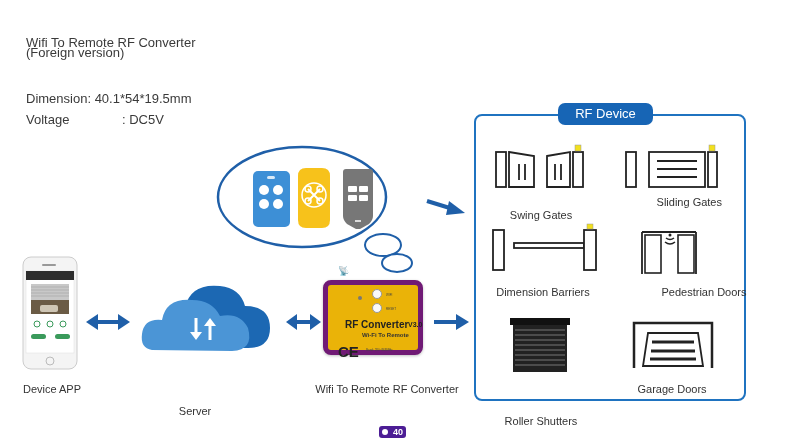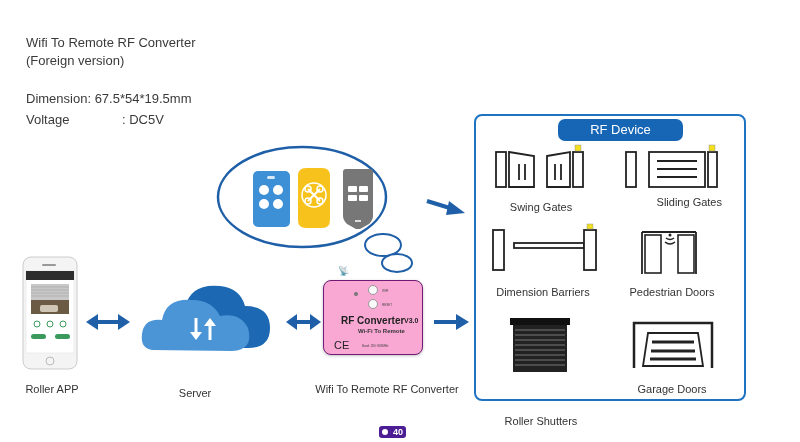--- a/index.html
+++ b/index.html
@@ -2,34 +2,34 @@
 <html><head>
 <meta charset="utf-8">
 <style>
   * { box-sizing: border-box; margin: 0; padding: 0; }
   html, body { width: 800px; height: 442px; background: #ffffff; overflow: hidden; }
   body { position: relative; font-family: "Liberation Sans", "DejaVu Sans", sans-serif; color: #333; }
   .abs { position: absolute; }
   .spec { font-size: 13px; color: #3a3a3a; line-height: 18px; }
   .caption { font-size: 11px; color: #333; text-align: center; white-space: nowrap; }
   .rf-panel { left: 474px; top: 114px; width: 272px; height: 287px; border: 2px solid #1f73c0; border-radius: 8px; }
-  .rf-title { left: 558px; top: 103px; width: 125px; height: 22px; background: #1765b5; border-radius: 7px; color: #fff; font-size: 13px; text-align: center; line-height: 22px; margin-top: 16px; }
+  .rf-title { left: 558px; top: 103px; width: 95px; height: 22px; background: #1765b5; border-radius: 7px; color: #fff; font-size: 13px; text-align: center; line-height: 22px; }
   .page-badge { left: 379px; top: 426px; width: 27px; height: 12px; background: #4c1d95; border-radius: 3px; color: #fff; font-size: 9px; font-weight: bold; line-height: 12px; text-align: right; padding-right: 3px; }
   .page-badge .dot { position: absolute; left: 3px; top: 3px; width: 6px; height: 6px; background: #fff; border-radius: 50%; }
-  .device { background: #f9a8d4; border: 1px solid #701a75; border-radius: 8px; box-shadow: 0 1px 3px rgba(0,0,0,0.25); }
+  .device { background: #eab308; border: 5px solid #701a75; border-radius: 8px; box-shadow: 0 1px 3px rgba(0,0,0,0.25); }
   .dev-title { font-size: 10px; font-weight: bold; color: #222; white-space: nowrap; }
   .dev-sub { font-size: 6px; font-weight: bold; color: #333; white-space: nowrap; }
   .dev-small { font-size: 3px; color: #444; }
 </style>
 </head>
 <body>
 
 <div class="abs spec" style="left:26px;top:34px;">Wifi To Remote RF Converter</div>
-<div class="abs spec" style="left:26px;top:52px;">(Foreign version)</div>
-<div class="abs spec" style="left:26px;top:90px;">Dimension: 67.5*54*19.5mm</div>
+<div class="abs spec" style="left:26px;top:44px;">(Foreign version)</div>
+<div class="abs spec" style="left:26px;top:90px;">Dimension: 40.1*54*19.5mm</div>
 <div class="abs spec" style="left:26px;top:111px;">Voltage</div>
 <div class="abs spec" style="left:90px;top:111px;margin-left:32px;">: DC5V</div>
 
 <svg class="abs" style="left:210px;top:140px;" width="215" height="135" viewBox="0 0 215 135">
   <ellipse cx="92" cy="57" rx="84" ry="50" fill="#fff" stroke="#1f5fa8" stroke-width="2.5"></ellipse>
   <ellipse cx="173" cy="105" rx="18" ry="11" fill="#fff" stroke="#1f5fa8" stroke-width="2"></ellipse>
   <ellipse cx="187" cy="123" rx="15" ry="9" fill="#fff" stroke="#1f5fa8" stroke-width="2"></ellipse>
 
   <g>
     <rect x="43" y="31" width="37" height="56" rx="5" fill="#3d8fd6"></rect>
@@ -74,57 +74,57 @@
   <path d="M9 31 H47 M9 34 H47 M9 37 H47 M9 40 H47" stroke="#aaa" stroke-width="0.8"></path>
   <rect x="9" y="44" width="38" height="14" fill="#6b5b45"></rect>
   <rect x="18" y="49" width="18" height="7" rx="2" fill="#cfc6b5"></rect>
   <circle cx="15" cy="68" r="3" fill="none" stroke="#3a9a5b"></circle>
     <circle cx="28" cy="68" r="3" fill="none" stroke="#3a9a5b"></circle>
     <circle cx="41" cy="68" r="3" fill="none" stroke="#3a9a5b"></circle>
   <rect x="9" y="78" width="15" height="5" rx="2.5" fill="#3a9a5b"></rect>
   <rect x="33" y="78" width="15" height="5" rx="2.5" fill="#3a9a5b"></rect>
   <circle cx="28" cy="105" r="4" fill="none" stroke="#bbb"></circle>
 </svg>
-<div class="abs caption" style="left:14px;top:383px;width:76px;">Roller APP</div>
+<div class="abs caption" style="left:14px;top:383px;width:76px;">Device APP</div>
 
 <svg class="abs" style="left:84px;top:312px;" width="48" height="20" viewBox="0 0 48 20">
   <path d="M12 10 H36" stroke="#1f5fa8" stroke-width="4"></path>
   <path d="M2 10 L14 2 L14 18 Z" fill="#1f5fa8"></path>
   <path d="M46 10 L34 2 L34 18 Z" fill="#1f5fa8"></path>
 </svg>
 
 <svg class="abs" style="left:140px;top:278px;" width="135" height="80" viewBox="0 0 135 80">
   <path d="M45 30 Q50 5 80 8 Q100 10 105 28 Q130 28 130 50 Q130 70 108 70 L60 70 Z" fill="#1c68b3"></path>
   <path d="M12 72 Q0 70 2 56 Q4 40 22 42 Q26 20 52 22 Q72 22 80 38 Q100 34 108 50 Q114 72 92 73 Z" fill="#4b95d6"></path>
   <g>
     <path d="M56 40 V58" stroke="#fff" stroke-width="3"></path>
       <path d="M50 54 L56 62 L62 54 Z" fill="#fff"></path>
     <path d="M70 62 V44" stroke="#fff" stroke-width="3"></path>
       <path d="M64 48 L70 40 L76 48 Z" fill="#fff"></path>
   </g>
 </svg>
-<div class="abs caption" style="left:165px;top:387px;width:60px;">Server</div>
+<div class="abs caption" style="left:165px;top:405px;width:60px;">Server</div>
 
 <svg class="abs" style="left:284px;top:312px;" width="38" height="20" viewBox="0 0 38 20">
   <path d="M10 10 H30" stroke="#1f5fa8" stroke-width="4"></path>
   <path d="M2 10 L13 2 L13 18 Z" fill="#1f5fa8"></path>
   <path d="M37 10 L26 2 L26 18 Z" fill="#1f5fa8"></path>
 </svg>
 
 <div class="abs" style="left:338px;top:266px;font-size:9px;color:#555;">📡</div>
 <div class="abs device" style="left:323px;top:280px;width:100px;height:75px;">
   <div class="abs" style="left:30px;top:11px;width:4px;height:4px;border-radius:50%;background:#777;"></div>
   <div class="abs" style="left:44px;top:4px;width:10px;height:10px;border-radius:50%;border:1px solid #999;background:#fafafa;"></div>
   <div class="abs dev-small" style="left:58px;top:8px;">WIFI</div>
   <div class="abs" style="left:44px;top:18px;width:10px;height:10px;border-radius:50%;border:1px solid #999;background:#fafafa;"></div>
   <div class="abs dev-small" style="left:58px;top:22px;">RESET</div>
   <div class="abs dev-title" style="left:17px;top:34px;">RF Converter</div>
   <div class="abs" style="left:80px;top:36px;font-size:7px;font-weight:bold;color:#222;">V3.0</div>
   <div class="abs dev-sub" style="left:34px;top:47px;">Wi-Fi To Remote</div>
-  <div class="abs" style="left:10px;top:58px;font-size:11px;font-weight:normal;color:#222;">CE</div>
+  <div class="abs" style="left:10px;top:58px;font-size:15px;font-weight:bold;color:#222;">CE</div>
   <div class="abs dev-small" style="left:38px;top:63px;">Band: 280~868MHz</div>
 </div>
 <div class="abs caption" style="left:308px;top:383px;width:158px;">Wifi To Remote RF Converter</div>
 
 <svg class="abs" style="left:432px;top:312px;" width="38" height="20" viewBox="0 0 38 20">
   <path d="M2 10 H26" stroke="#1f5fa8" stroke-width="4"></path>
   <path d="M37 10 L24 2 L24 18 Z" fill="#1f5fa8"></path>
 </svg>
 
 <div class="abs rf-panel"></div>
@@ -133,21 +133,21 @@
 <svg class="abs" style="left:494px;top:144px;" width="95" height="45" viewBox="0 0 95 45">
   <g fill="#fff" stroke="#222" stroke-width="1.8">
     <rect x="2" y="8" width="10" height="35"></rect>
     <path d="M15 8 L40 12 L40 43 L15 43 Z"></path>
     <path d="M53 12 L76 8 L76 43 L53 43 Z"></path>
     <rect x="79" y="8" width="10" height="35"></rect>
   </g>
   <path d="M25 20 V36 M31 20 V36 M61 20 V36 M67 20 V36" stroke="#222" stroke-width="1.8"></path>
   <rect x="81" y="1" width="6" height="6" fill="#f2e01e" stroke="#999" stroke-width="0.5"></rect>
 </svg>
-<div class="abs caption" style="left:493px;top:201px;width:96px;">Swing Gates</div>
+<div class="abs caption" style="left:493px;top:209px;width:96px;">Swing Gates</div>
 
 <svg class="abs" style="left:624px;top:144px;" width="95" height="45" viewBox="0 0 95 45">
   <g fill="#fff" stroke="#222" stroke-width="1.8">
     <rect x="2" y="8" width="10" height="35"></rect>
     <rect x="25" y="8" width="56" height="35"></rect>
     <rect x="84" y="8" width="9" height="35"></rect>
   </g>
   <path d="M33 17 H73 M33 25 H73 M33 33 H73" stroke="#222" stroke-width="1.8"></path>
   <rect x="85" y="1" width="6" height="6" fill="#f2e01e" stroke="#999" stroke-width="0.5"></rect>
 </svg>
@@ -163,21 +163,21 @@
 </svg>
 <div class="abs caption" style="left:483px;top:286px;width:120px;">Dimension Barriers</div>
 
 <svg class="abs" style="left:640px;top:226px;" width="60" height="50" viewBox="0 0 60 50">
   <path d="M2 6 H56 M2 6 V48 M56 6 V48" stroke="#222" stroke-width="1.8" fill="none"></path>
   <rect x="5" y="9" width="16" height="38" fill="#fff" stroke="#222" stroke-width="1.6"></rect>
   <rect x="38" y="9" width="16" height="38" fill="#fff" stroke="#222" stroke-width="1.6"></rect>
   <path d="M26 12 Q30 15 34 12 M25 16 Q30 20 35 16" stroke="#222" stroke-width="1.5" fill="none"></path>
   <circle cx="30" cy="9" r="1.5" fill="#222"></circle>
 </svg>
-<div class="abs caption" style="left:618px;top:286px;width:108px;">Pedestrian Doors</div>
+<div class="abs caption" style="left:650px;top:286px;width:108px;">Pedestrian Doors</div>
 
 <svg class="abs" style="left:510px;top:318px;" width="60" height="55" viewBox="0 0 60 55">
   <rect x="0" y="0" width="60" height="7" fill="#111"></rect>
   <rect x="3" y="7" width="54" height="47" fill="#222"></rect>
   <g stroke="#777" stroke-width="1">
     <path d="M5 12 H55 M5 17 H55 M5 22 H55 M5 27 H55 M5 32 H55 M5 37 H55 M5 42 H55 M5 47 H55"></path>
   </g>
 </svg>
 <div class="abs caption" style="left:493px;top:383px;width:96px;margin-top:32px;">Roller Shutters</div>
 

